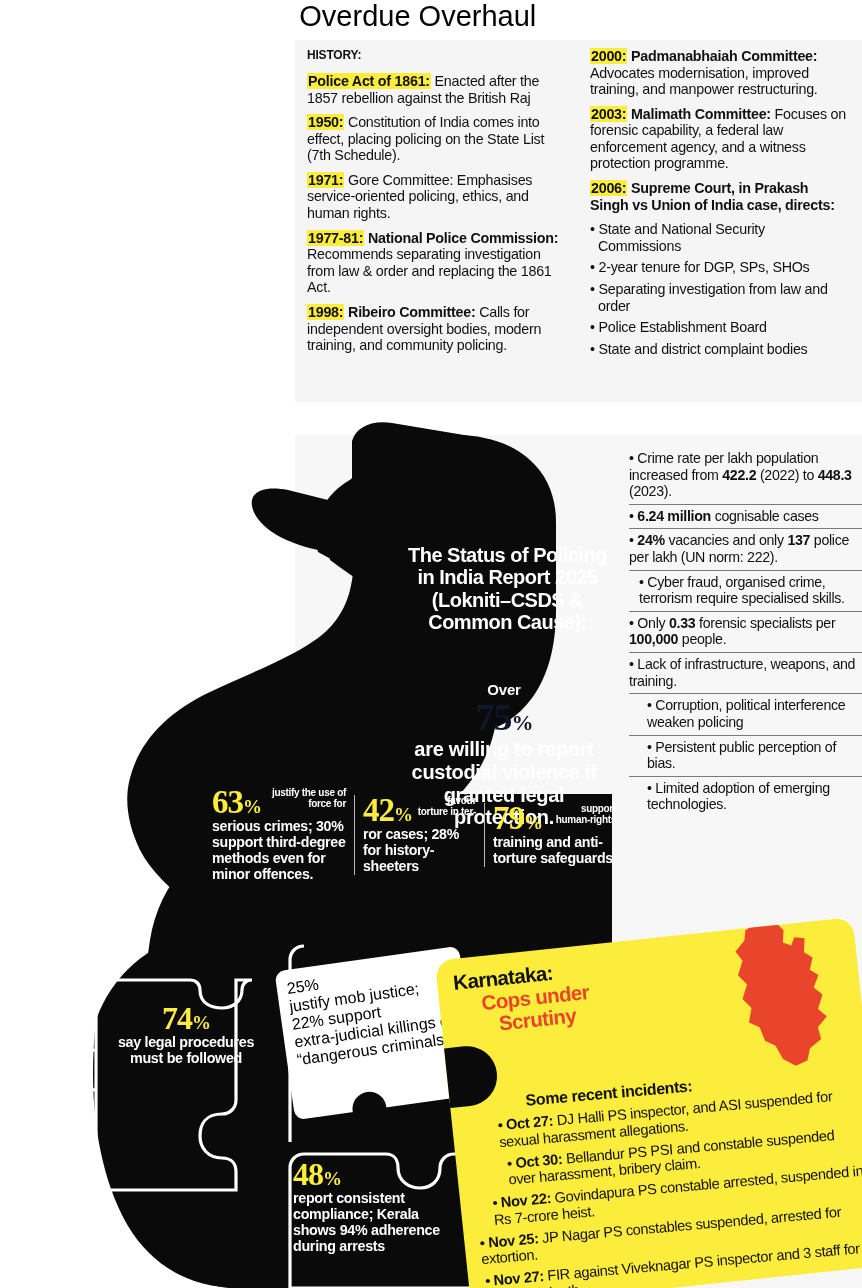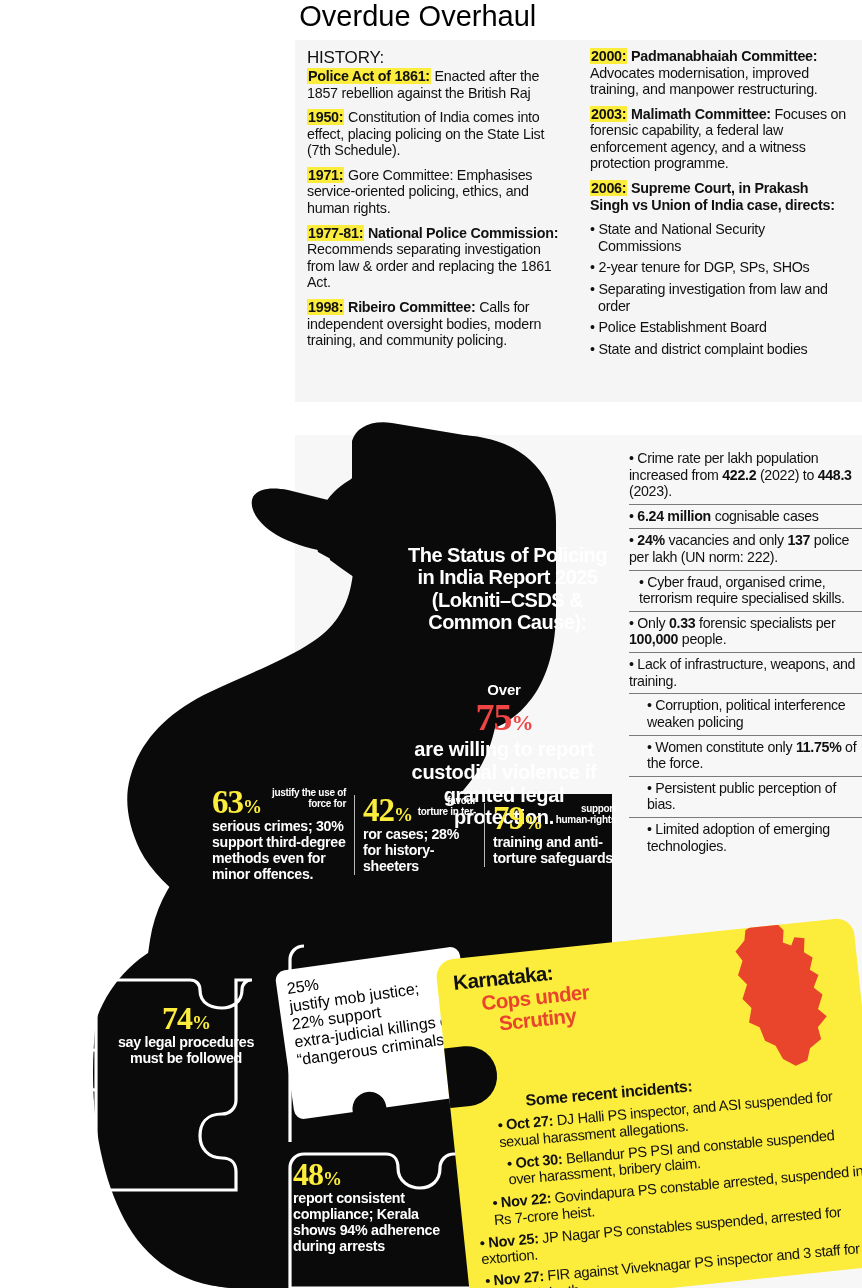--- a/index.html
+++ b/index.html
@@ -16,21 +16,21 @@
   
   #history-panel {
     position: absolute; left: 295px; top: 40px; width: 567px; height: 362px;
     background: #f5f5f5;
     display: flex;
   }
   .hist-col { padding: 8px 12px 0 12px; }
   #hist-col-left  { width: 283px; }
   #hist-col-right { width: 284px; }
   .hist-head {
-    font-size: 17px; font-weight: normal; color: #111; margin-bottom: 0;
+    font-size: 12px; font-weight: bold; color: #111; margin-bottom: 11px;
     letter-spacing: -0.2px;
   }
   .hist-item {
     font-size: 14.3px; line-height: 1.16; color: #111; margin-bottom: 8px;
     letter-spacing: -0.25px; text-align: left;
   }
   .hl { background: #fcec3b; font-weight: bold; padding: 0 1px; }
   .bold { font-weight: bold; }
   .hist-bullet {
     font-size: 14.3px; line-height: 1.16; color: #111; margin-bottom: 5px;
@@ -70,21 +70,21 @@
     color: #ffffff; font-weight: bold; font-size: 20px; line-height: 1.12;
     text-align: center; letter-spacing: -0.5px;
   }
   #over-block {
     position: absolute; left: 393px; top: 681px; width: 222px;
     text-align: center; color: #ffffff;
   }
   #over-word { font-size: 15px; font-weight: bold; letter-spacing: -0.2px; }
   #over-num {
     font-family: "Liberation Serif", serif;
-    color: #ef4444; font-weight: bold; font-size: 38px; line-height: 1.0;
+    color: #0f172a; font-weight: bold; font-size: 38px; line-height: 1.0;
     letter-spacing: -1px;
   }
   #over-num .pct { font-size: 22px; }
   #over-sub { font-size: 20px; font-weight: bold; line-height: 1.14; letter-spacing: -0.3px; margin-top: 2px;}
 
   
   #triple {
     position: absolute; left: 204px; top: 780px; width: 420px; height: 110px;
     display: flex;
     align-items: center;
@@ -347,21 +347,20 @@
   </svg>
 
   <div id="right-stats">
       <div class="rs-item">• Crime rate per lakh population increased from <b>422.2</b> (2022) to <b>448.3</b> (2023).</div>
       <div class="rs-item">• <b>6.24 million</b> cognisable cases</div>
       <div class="rs-item">• <b>24%</b> vacancies and only <b>137</b> police per lakh (UN norm: 222).</div>
       <div class="rs-item ind1">• Cyber fraud, organised crime, terrorism require specialised skills.</div>
       <div class="rs-item">• Only <b>0.33</b> forensic specialists per <b>100,000</b> people.</div>
       <div class="rs-item">• Lack of infrastructure, weapons, and training.</div>
       <div class="rs-item ind2">• Corruption, political interference weaken policing</div>
-      <div class="rs-item ind2">• Women constitute only <b>11.75%</b> of the force.</div>
       <div class="rs-item ind2">• Persistent public perception of bias.</div>
       <div class="rs-item ind2">• Limited adoption of emerging technologies.</div>
     </div>
 
   <div id="report-title">The Status of Policing in India Report 2025 (Lokniti–CSDS &amp; Common Cause):</div>
 
   <div id="over-block">
     <div id="over-word">Over</div>
     <div id="over-num"><span>75</span><span class="pct">%</span></div>
     <div id="over-sub">are willing to report custodial violence if granted legal protection.</div>

